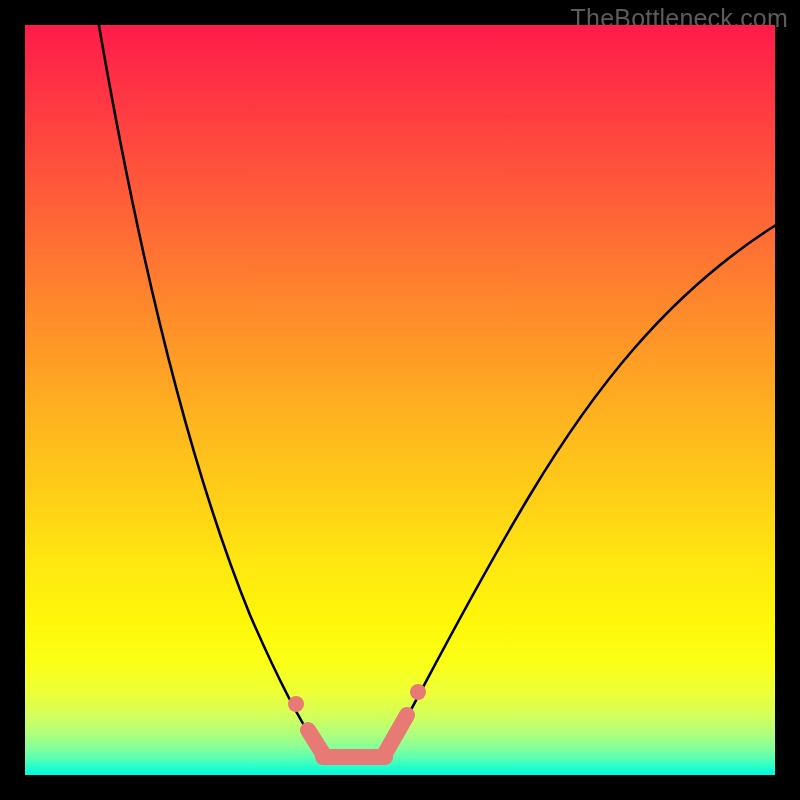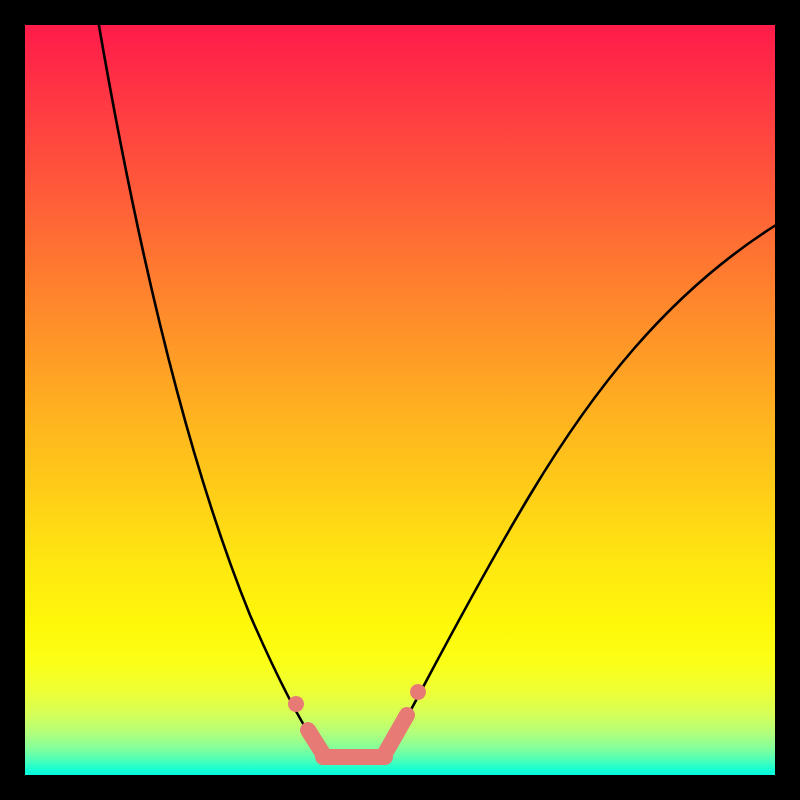--- a/index.html
+++ b/index.html
@@ -62,20 +62,21 @@
     top: 0;
     width: 750px;
     height: 750px;
     overflow: visible;
   }
 </style>
 </head>
 <body>
 <div class="frame">
 
+  <div class="watermark">TheBottleneck.com</div>
 
   <div class="plot-area">
     <svg class="curve" viewBox="0 0 750 750">
 
       <path d="M 73 -5
                C 110 210, 160 430, 225 590
                C 252 652, 274 694, 290 718" fill="none" stroke="#000" stroke-width="2.6" stroke-linecap="round"></path>
 
       <path d="M 368 718
                C 400 660, 445 570, 505 470

